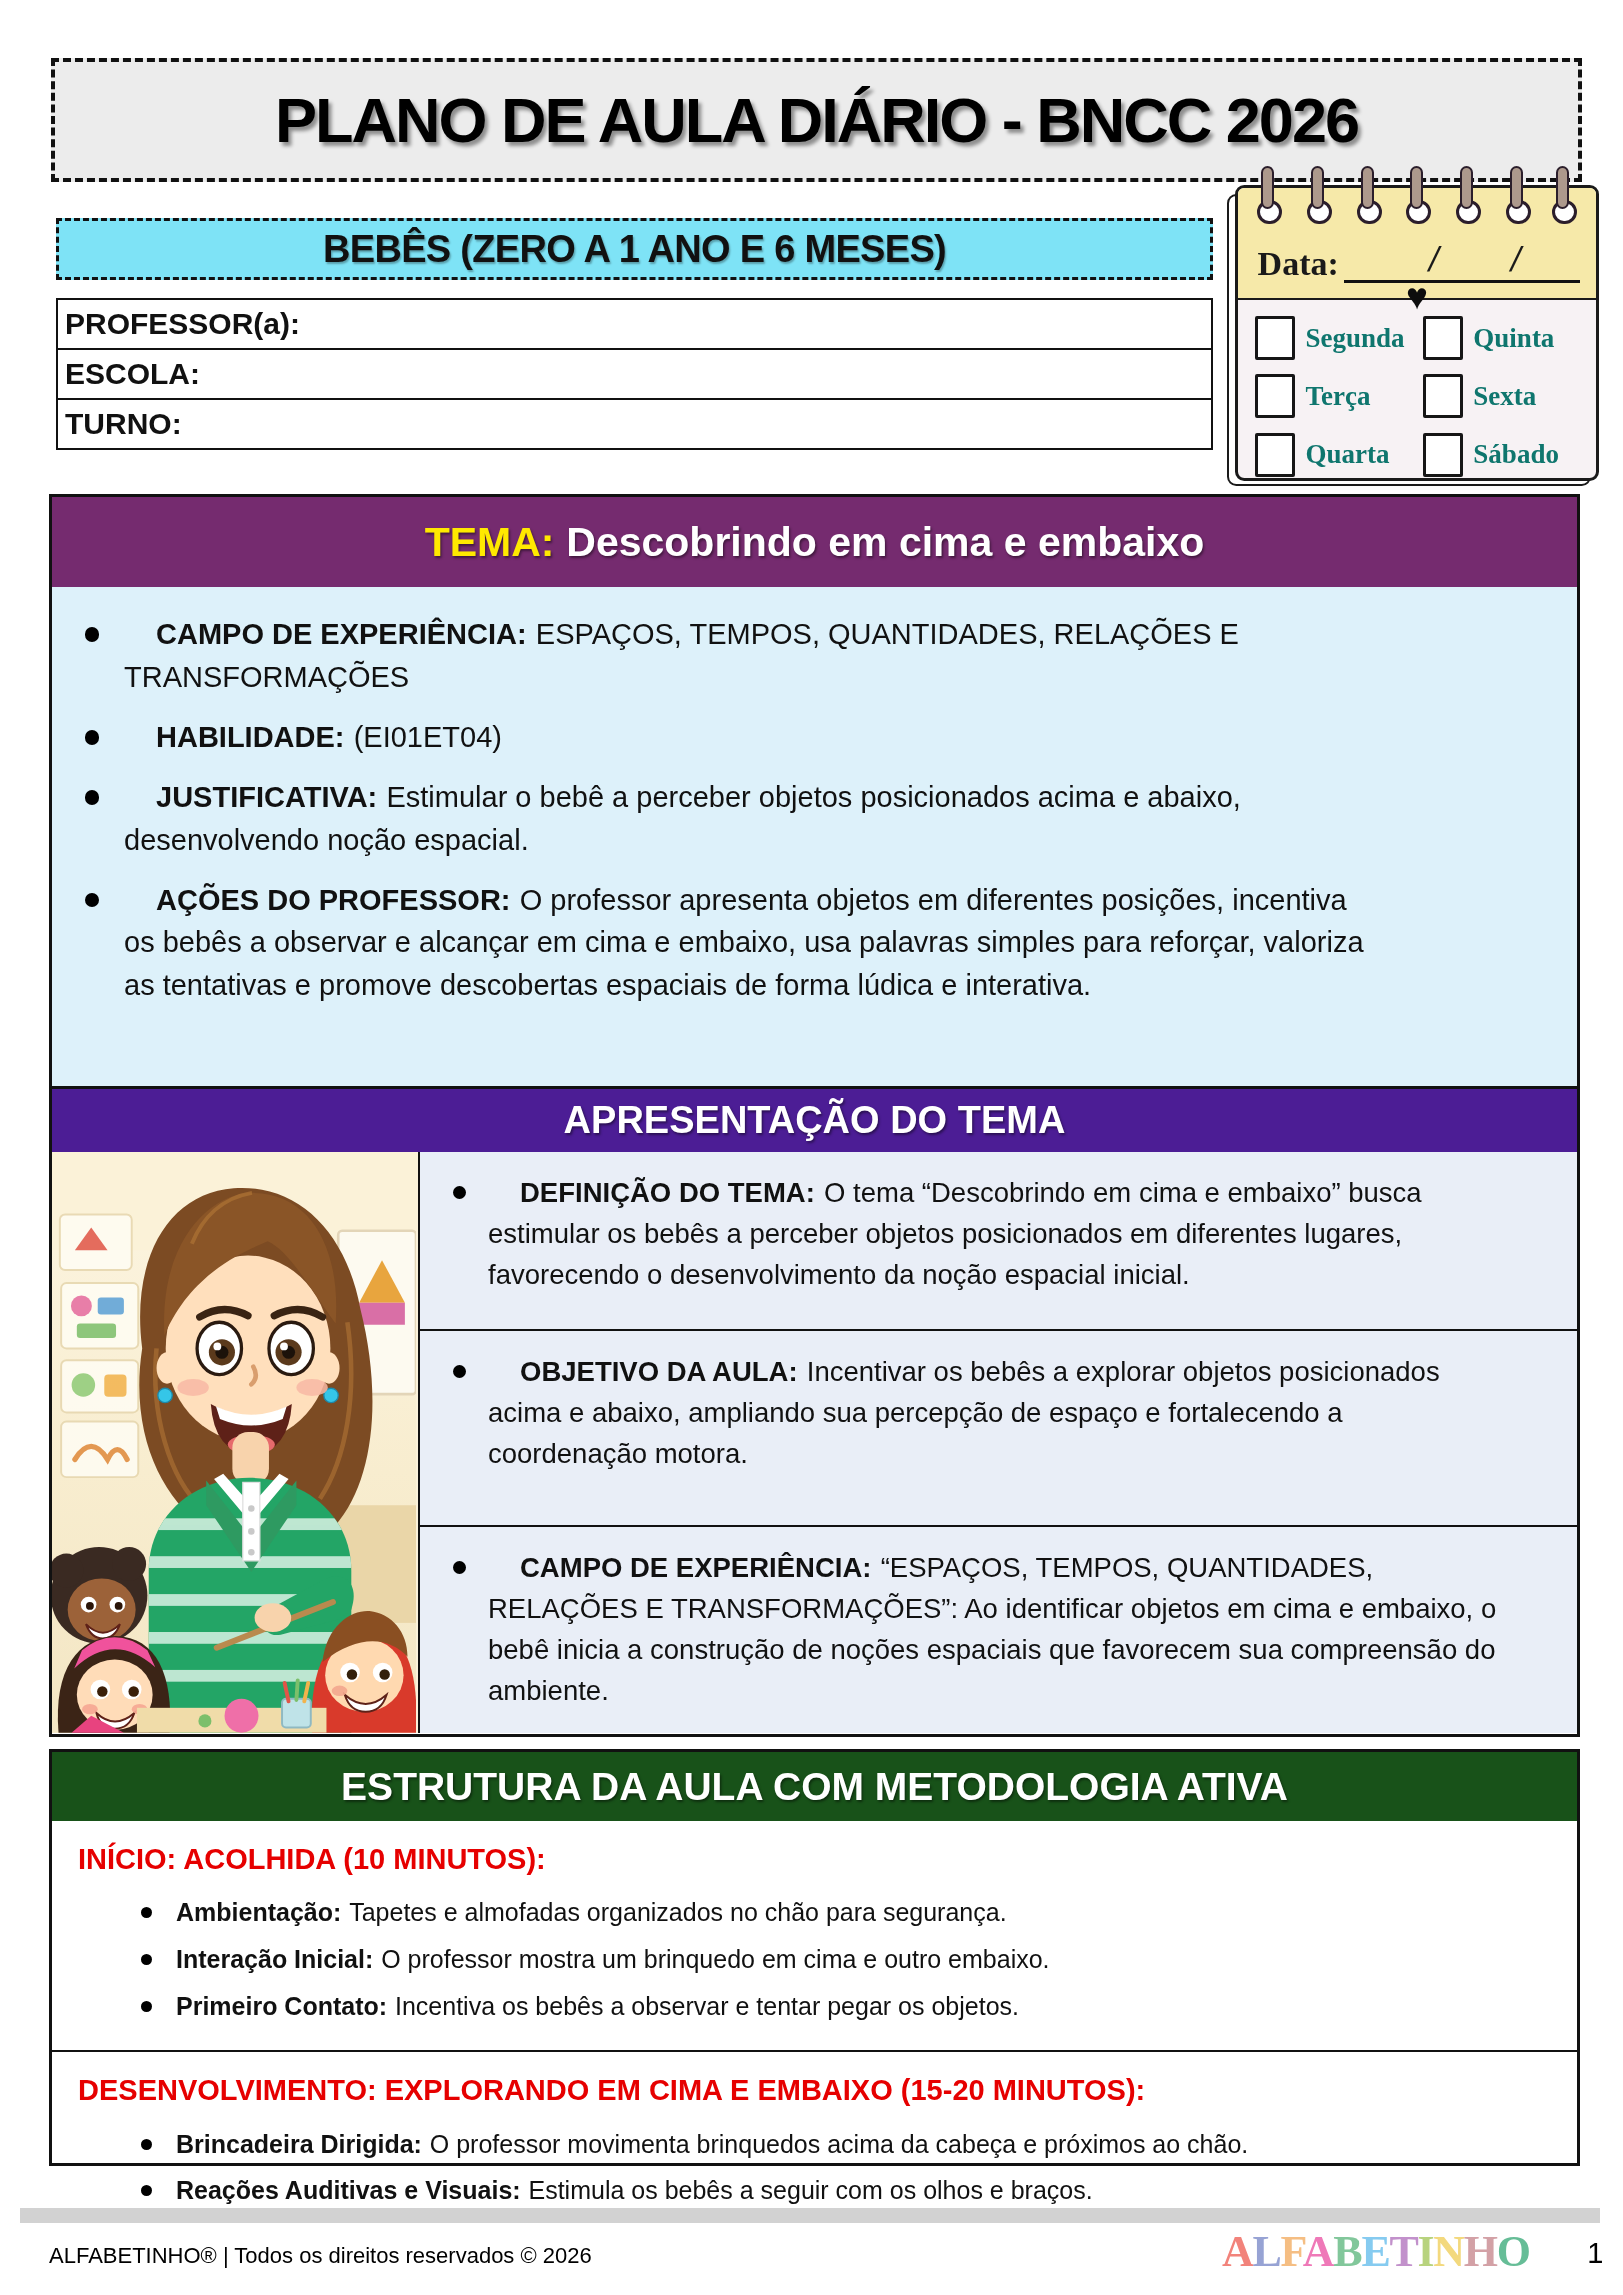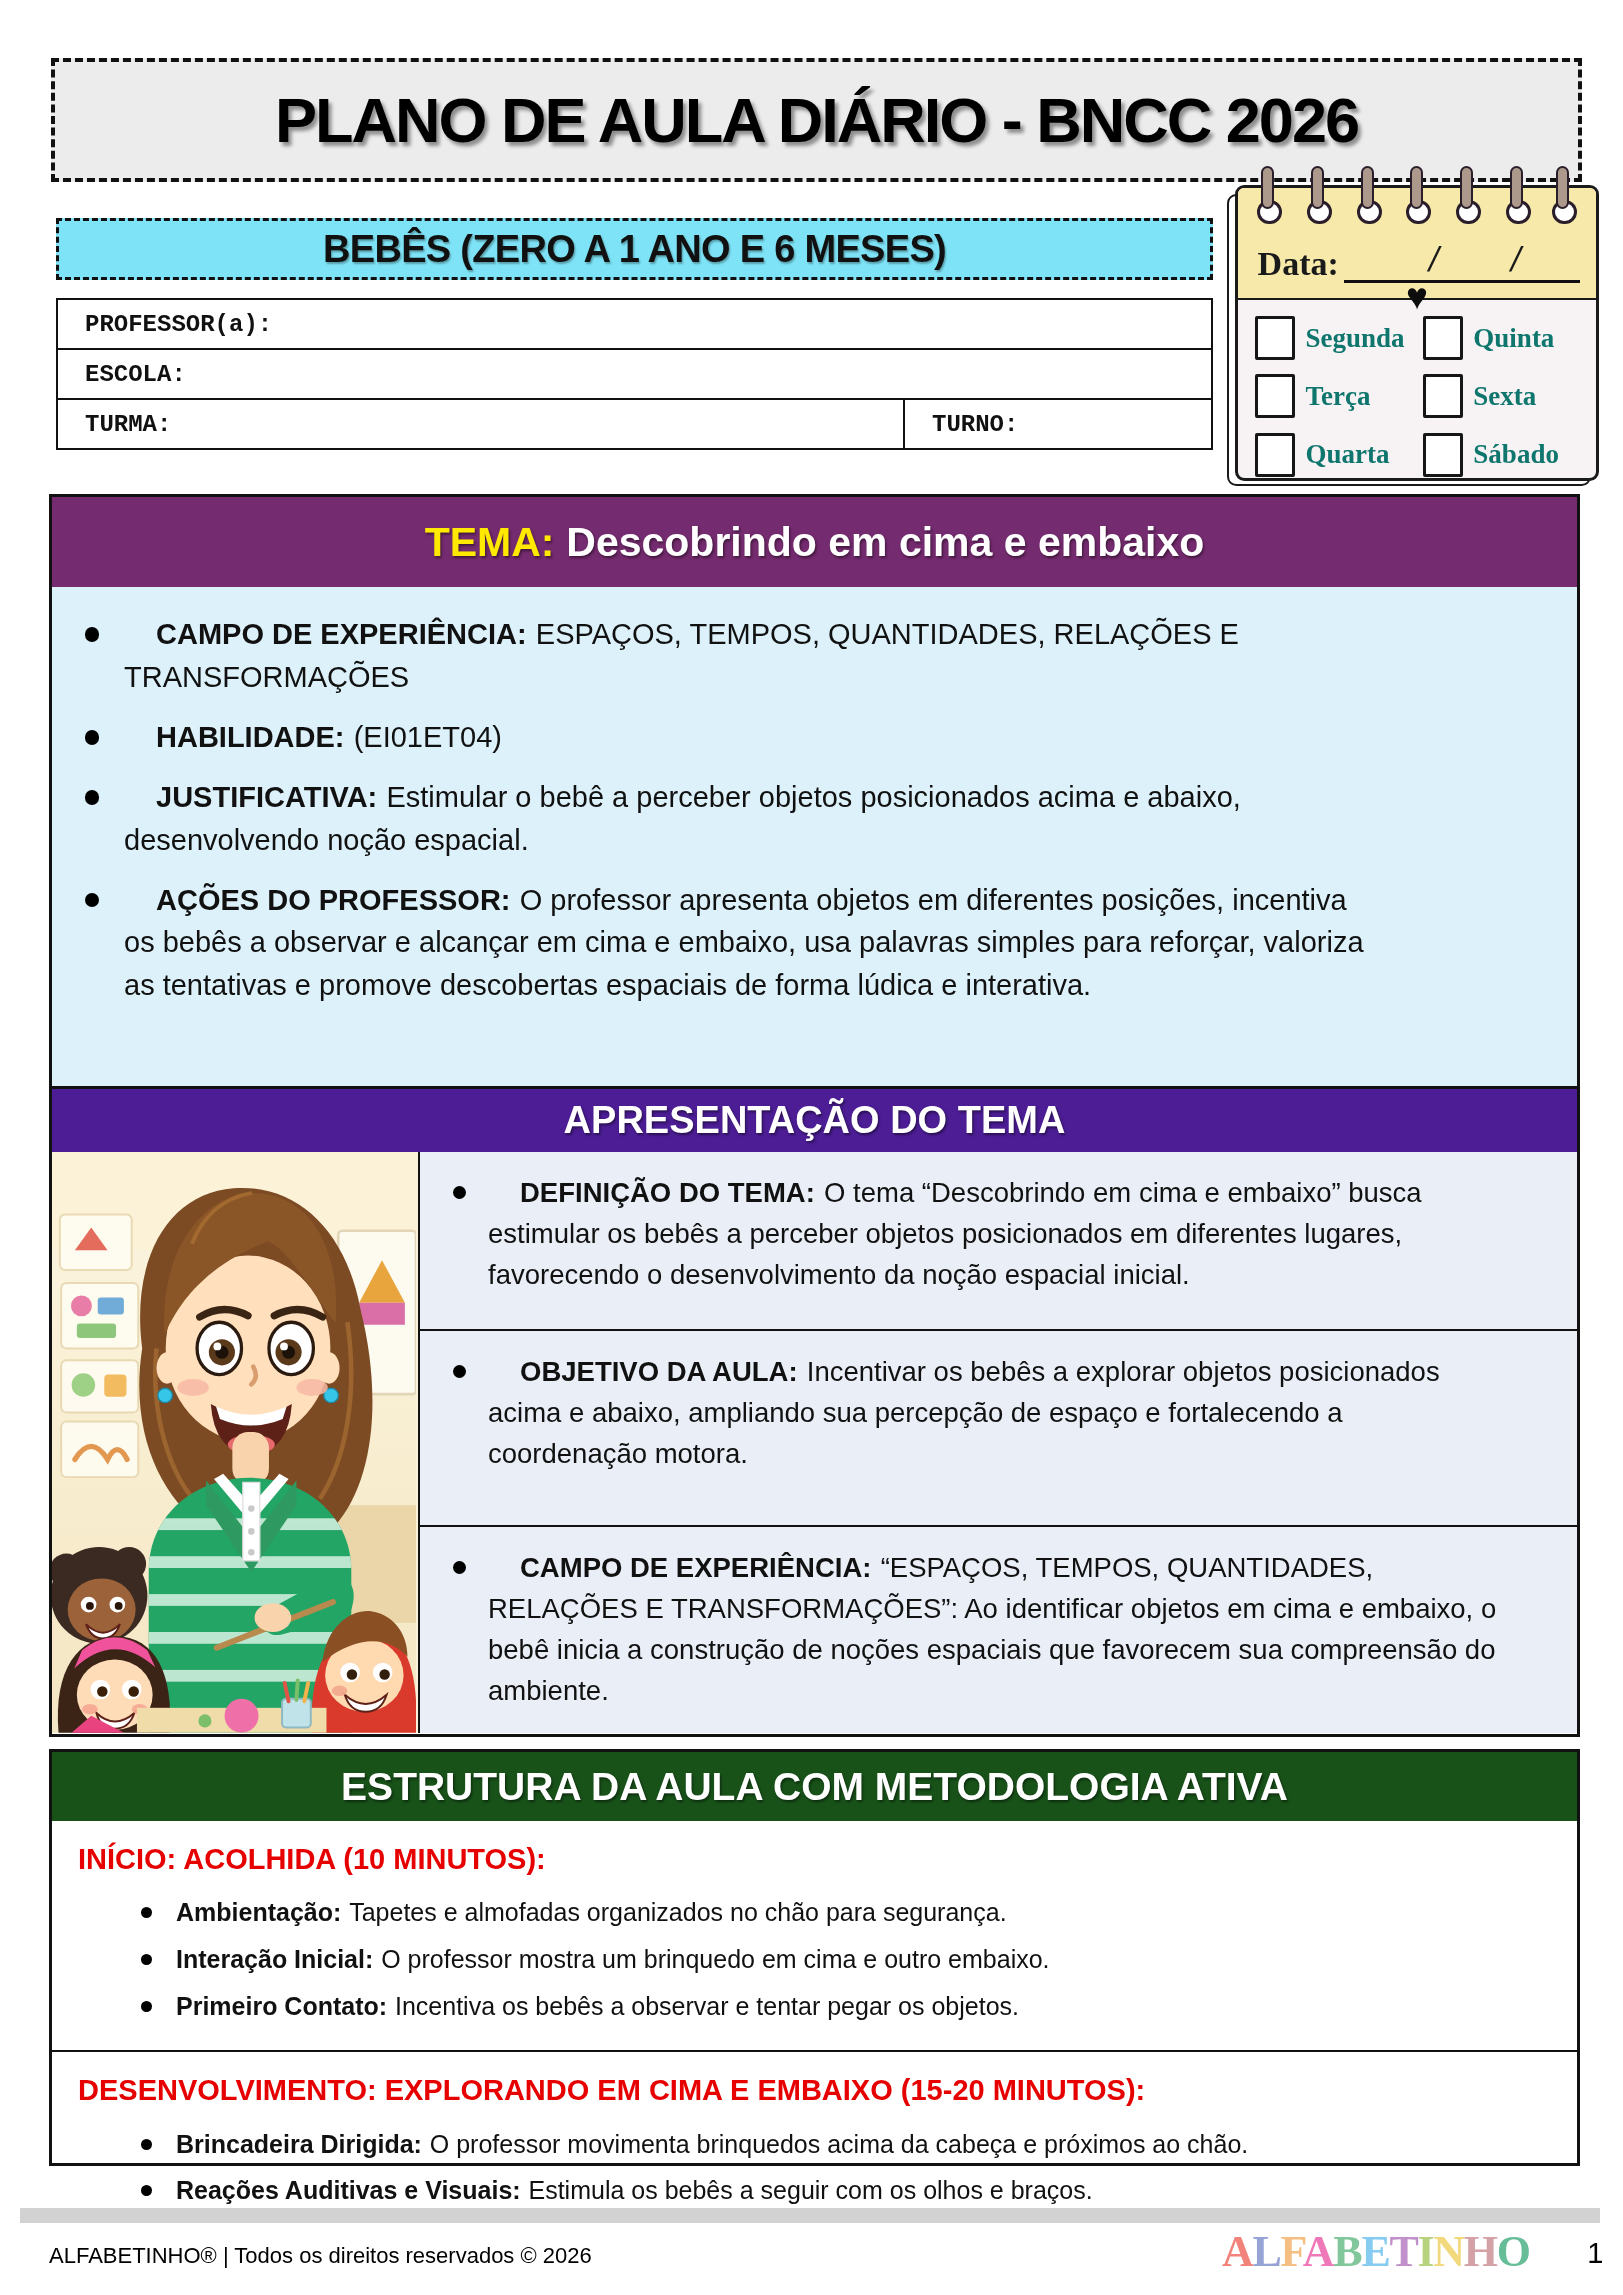--- a/index.html
+++ b/index.html
@@ -15,21 +15,21 @@
   
   .cyan{position:absolute;left:56px;top:218px;width:1157px;height:62px;box-sizing:border-box;
         background:#7EE3F6;border:3.3px dashed #111;display:flex;align-items:center;justify-content:center;}
   .cyan span{font-size:38px;font-weight:800;letter-spacing:-0.7px;text-shadow:1.3px 2px 2px rgba(0,0,0,.30);}
 
   
   .ftable{position:absolute;left:56px;top:298px;width:1157px;box-sizing:border-box;
           border:2px solid #111;background:#fff;}
   .frow{height:48px;display:flex;align-items:center;border-bottom:2px solid #111;}
   .frow:last-child{border-bottom:none;}
-  .frow .lblc{font-size:24px;font-weight:800;padding-left:27px;white-space:nowrap;font-family:Liberation Mono, monospace;}
+  .frow .lblc{font-size:30px;font-weight:800;padding-left:7px;white-space:nowrap;}
   .fcell{height:100%;display:flex;align-items:center;box-sizing:border-box;}
   .fcell.c1{width:847px;border-right:2px solid #111;}
   .fcell.c2{flex:1;}
   .fill{flex:1;height:100%;}
 
   
   .cal{position:absolute;left:1235px;top:185px;width:364px;height:296px;}
   .cal .backsheet{position:absolute;left:-7.9px;top:9.2px;width:364px;height:292px;box-sizing:border-box;
         background:#fff;border:2.6px solid #1a1a1a;border-radius:9.2px;}
   .cal .sheet{position:absolute;left:0;top:0;width:364px;height:296px;box-sizing:border-box;
@@ -114,24 +114,20 @@
   <div class="ftable">
     <div class="frow">
       <span class="lblc">PROFESSOR(a):</span>
       <span class="fill"></span>
     </div>
     <div class="frow">
       <span class="lblc">ESCOLA:</span>
       <span class="fill"></span>
     </div>
     <div class="frow">
-      <div class="fcell c1">
-        <span class="lblc">TURMA:</span>
-        <span class="fill"></span>
-      </div>
       <div class="fcell c2">
         <span class="lblc">TURNO:</span>
         <span class="fill"></span>
       </div>
     </div>
   </div>
 
   <div class="cal">
     <div class="backsheet"></div>
     <div class="sheet">

